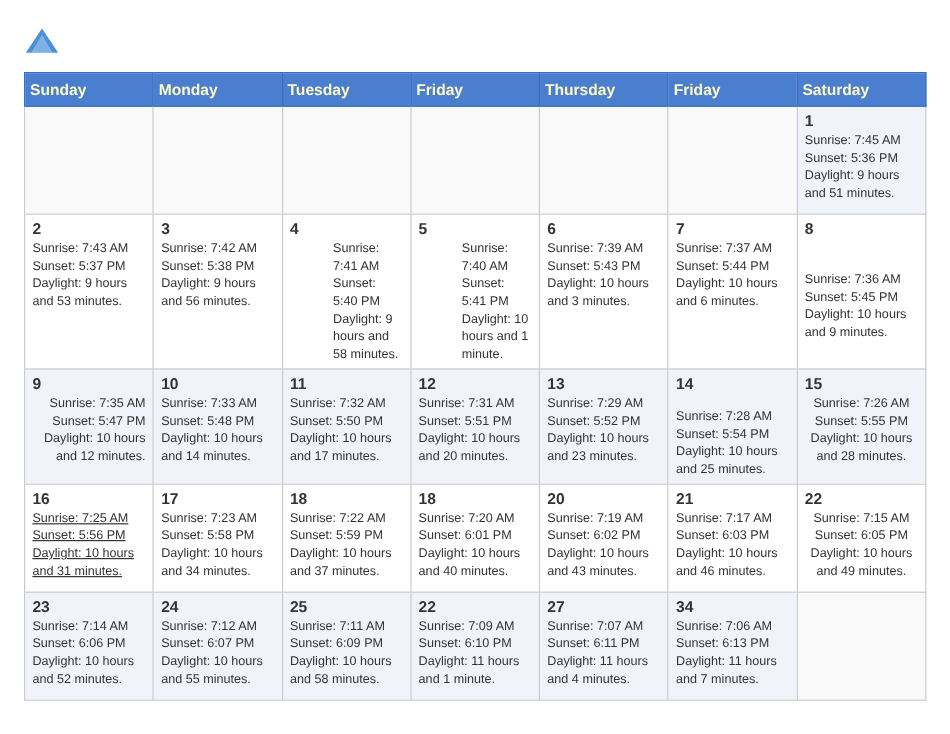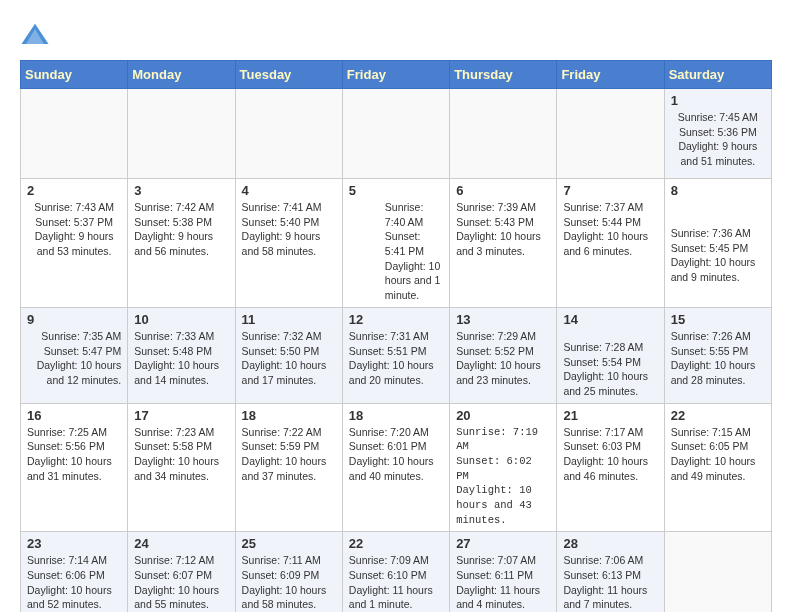--- a/index.html
+++ b/index.html
@@ -133,41 +133,41 @@
   <tbody id="calendar-body">
   <tr>
         <td class="empty"></td>
         <td class="empty"></td>
         <td class="empty"></td>
         <td class="empty"></td>
         <td class="empty"></td>
         <td class="empty"></td>
         <td>
           <span class="day-num">1</span>
-          <div class="day-info" style="white-space: pre-line; text-align: center;">Sunrise: 7:45 AM
+          <div class="day-info" style="white-space: pre-line;">Sunrise: 7:45 AM
 Sunset: 5:36 PM
 Daylight: 9 hours and 51 minutes.</div>
         </td>
       </tr>
       <tr>
         <td>
           <span class="day-num">2</span>
-          <div class="day-info" style="white-space: pre-line; text-align: center;">Sunrise: 7:43 AM
+          <div class="day-info" style="white-space: pre-line;">Sunrise: 7:43 AM
 Sunset: 5:37 PM
 Daylight: 9 hours and 53 minutes.</div>
         </td>
         <td>
           <span class="day-num">3</span>
           <div class="day-info" style="white-space: pre-line;">Sunrise: 7:42 AM
 Sunset: 5:38 PM
 Daylight: 9 hours and 56 minutes.</div>
         </td>
         <td>
           <span class="day-num">4</span>
-          <div class="day-info" style="white-space: pre-line;">Sunrise: 7:41 AM
+          <div class="day-info" style="white-space: pre-line; margin-left: 36px;">Sunrise: 7:41 AM
 Sunset: 5:40 PM
 Daylight: 9 hours and 58 minutes.</div>
         </td>
         <td>
           <span class="day-num">5</span>
           <div class="day-info" style="white-space: pre-line; margin-left: 36px;">Sunrise: 7:40 AM
 Sunset: 5:41 PM
 Daylight: 10 hours and 1 minute.</div>
         </td>
         <td>
@@ -221,29 +221,29 @@
 Daylight: 10 hours and 23 minutes.</div>
         </td>
         <td>
           <span class="day-num">14</span>
           <div class="day-info" style="white-space: pre-line; margin-top: 13px;">Sunrise: 7:28 AM
 Sunset: 5:54 PM
 Daylight: 10 hours and 25 minutes.</div>
         </td>
         <td>
           <span class="day-num">15</span>
-          <div class="day-info" style="white-space: pre-line;">Sunrise: 7:26 AM
+          <div class="day-info" style="white-space: pre-line; text-align: center;">Sunrise: 7:26 AM
 Sunset: 5:55 PM
 Daylight: 10 hours and 28 minutes.</div>
         </td>
       </tr>
       <tr>
         <td>
           <span class="day-num">16</span>
-          <div class="day-info" style="white-space: pre-line;">Sunrise: 7:25 AM
+          <div class="day-info" style="white-space: pre-line; text-decoration: underline;">Sunrise: 7:25 AM
 Sunset: 5:56 PM
 Daylight: 10 hours and 31 minutes.</div>
         </td>
         <td>
           <span class="day-num">17</span>
           <div class="day-info" style="white-space: pre-line;">Sunrise: 7:23 AM
 Sunset: 5:58 PM
 Daylight: 10 hours and 34 minutes.</div>
         </td>
         <td>
@@ -253,33 +253,33 @@
 Daylight: 10 hours and 37 minutes.</div>
         </td>
         <td>
           <span class="day-num">18</span>
           <div class="day-info" style="white-space: pre-line;">Sunrise: 7:20 AM
 Sunset: 6:01 PM
 Daylight: 10 hours and 40 minutes.</div>
         </td>
         <td>
           <span class="day-num">20</span>
-          <div class="day-info" style="white-space: pre-line; font-family: Liberation Mono, monospace;">Sunrise: 7:19 AM
+          <div class="day-info" style="white-space: pre-line;">Sunrise: 7:19 AM
 Sunset: 6:02 PM
 Daylight: 10 hours and 43 minutes.</div>
         </td>
         <td>
           <span class="day-num">21</span>
           <div class="day-info" style="white-space: pre-line;">Sunrise: 7:17 AM
 Sunset: 6:03 PM
 Daylight: 10 hours and 46 minutes.</div>
         </td>
         <td>
           <span class="day-num">22</span>
-          <div class="day-info" style="white-space: pre-line;">Sunrise: 7:15 AM
+          <div class="day-info" style="white-space: pre-line; text-align: center;">Sunrise: 7:15 AM
 Sunset: 6:05 PM
 Daylight: 10 hours and 49 minutes.</div>
         </td>
       </tr>
       <tr>
         <td>
           <span class="day-num">23</span>
           <div class="day-info" style="white-space: pre-line;">Sunrise: 7:14 AM
 Sunset: 6:06 PM
 Daylight: 10 hours and 52 minutes.</div>
@@ -302,21 +302,21 @@
 Sunset: 6:10 PM
 Daylight: 11 hours and 1 minute.</div>
         </td>
         <td>
           <span class="day-num">27</span>
           <div class="day-info" style="white-space: pre-line;">Sunrise: 7:07 AM
 Sunset: 6:11 PM
 Daylight: 11 hours and 4 minutes.</div>
         </td>
         <td>
-          <span class="day-num">28</span>
+          <span class="day-num">34</span>
           <div class="day-info" style="white-space: pre-line;">Sunrise: 7:06 AM
 Sunset: 6:13 PM
 Daylight: 11 hours and 7 minutes.</div>
         </td>
         <td class="empty"></td>
       </tr>
     </tbody>
 </table>
 
 </body></html>

